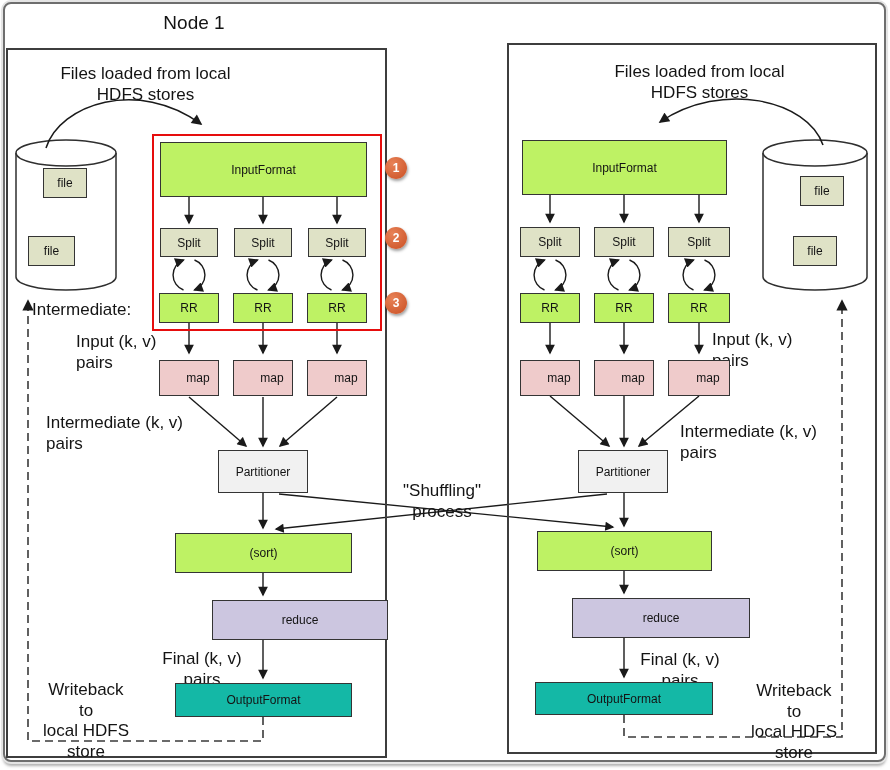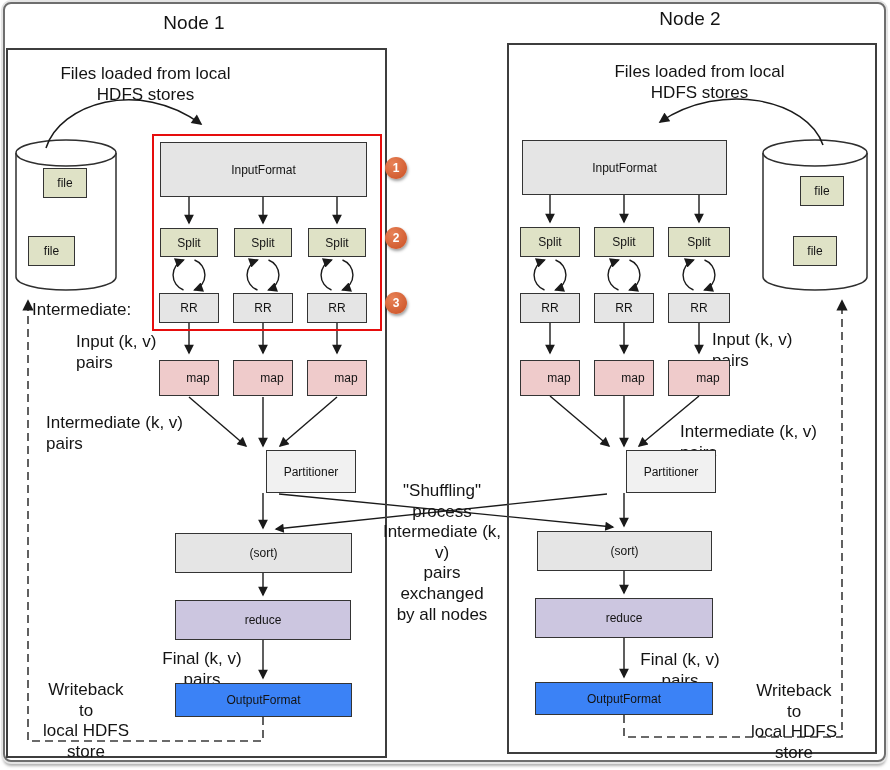--- a/index.html
+++ b/index.html
@@ -14,26 +14,26 @@
     box-shadow:0 0 0 2px #e4e4e4, 0 4px 3px rgba(110,110,110,0.55);
   }
   svg.layer { position:absolute; left:0; top:0; }
   .nodebox { position:absolute; border:2px solid #3d3d3d; background:transparent; }
   .title { position:absolute; font-size:19px; text-align:center; }
   .box {
     position:absolute; border:1.5px solid #343434; box-sizing:border-box;
     display:flex; align-items:center; justify-content:center;
     font-size:12px; background:#fff;
   }
-  .blue   { background:#e5e5e5; }
+  .blue   { background:#bef264; }
   .olive  { background:#dfe2c6; }
   .pink   { background:#efcbcb;padding-left:18px; }
-  .gray   { background:#f1f1f1;margin-left:48px; }
-  .purple { background:#ccc6e0; }
-  .peach  { background:#3b82f6; }
+  .gray   { background:#f1f1f1; }
+  .purple { background:#ccc6e0;margin-left:37px; }
+  .peach  { background:#14b8a6; }
   .lbl { position:absolute; font-size:17px; line-height:1.22; white-space:pre-line; }
   .center { text-align:center; }
   .redrect { position:absolute; border:2px solid #e60d0d; background:transparent; z-index:5; }
   .badge {
     position:absolute; width:22px; height:22px; border-radius:50%;
     background:radial-gradient(circle at 35% 30%, #e88257, #c94f23);
     color:#fff; font-size:12px; font-weight:bold;
     display:flex; align-items:center; justify-content:center;
     box-shadow:1px 2px 3px rgba(0,0,0,0.38); z-index:6;
   }
@@ -165,25 +165,21 @@
 
   <div class="lbl center" style="left:40px; top:680px; width:92px;">Writeback to
 local HDFS
 store</div>
 
   <div class="badge" style="left:385px; top:157px;">1</div>
   <div class="badge" style="left:385px; top:227px;">2</div>
   <div class="badge" style="left:385px; top:292px;">3</div>
 
   <div class="lbl center" style="left:378px; top:481px; width:128px;">"Shuffling" process</div>
-  <div class="lbl center" style="left:380px; top:522px; width:124px;">Intermediate (k, v)
-pairs exchanged
-by all nodes</div>
-
-  <div class="title" style="left:590px; top:8px; width:200px;">Node 2</div>
+
   <div class="nodebox" style="left:507px; top:43px; width:366px; height:707px;"></div>
 
   <div class="lbl center" style="left:592px; top:62px; width:215px;">Files loaded from local HDFS stores</div>
 
   <div class="box blue" style="left:522px; top:140px; width:205px; height:55px;">InputFormat</div>
 
   <div class="box olive" style="left:800px; top:176px; width:44px; height:30px;">file</div>
   <div class="box olive" style="left:793px; top:236px; width:44px; height:30px;">file</div>
 
   <div class="box olive" style="left:520px; top:227px; width:60px; height:30px;">Split</div>

